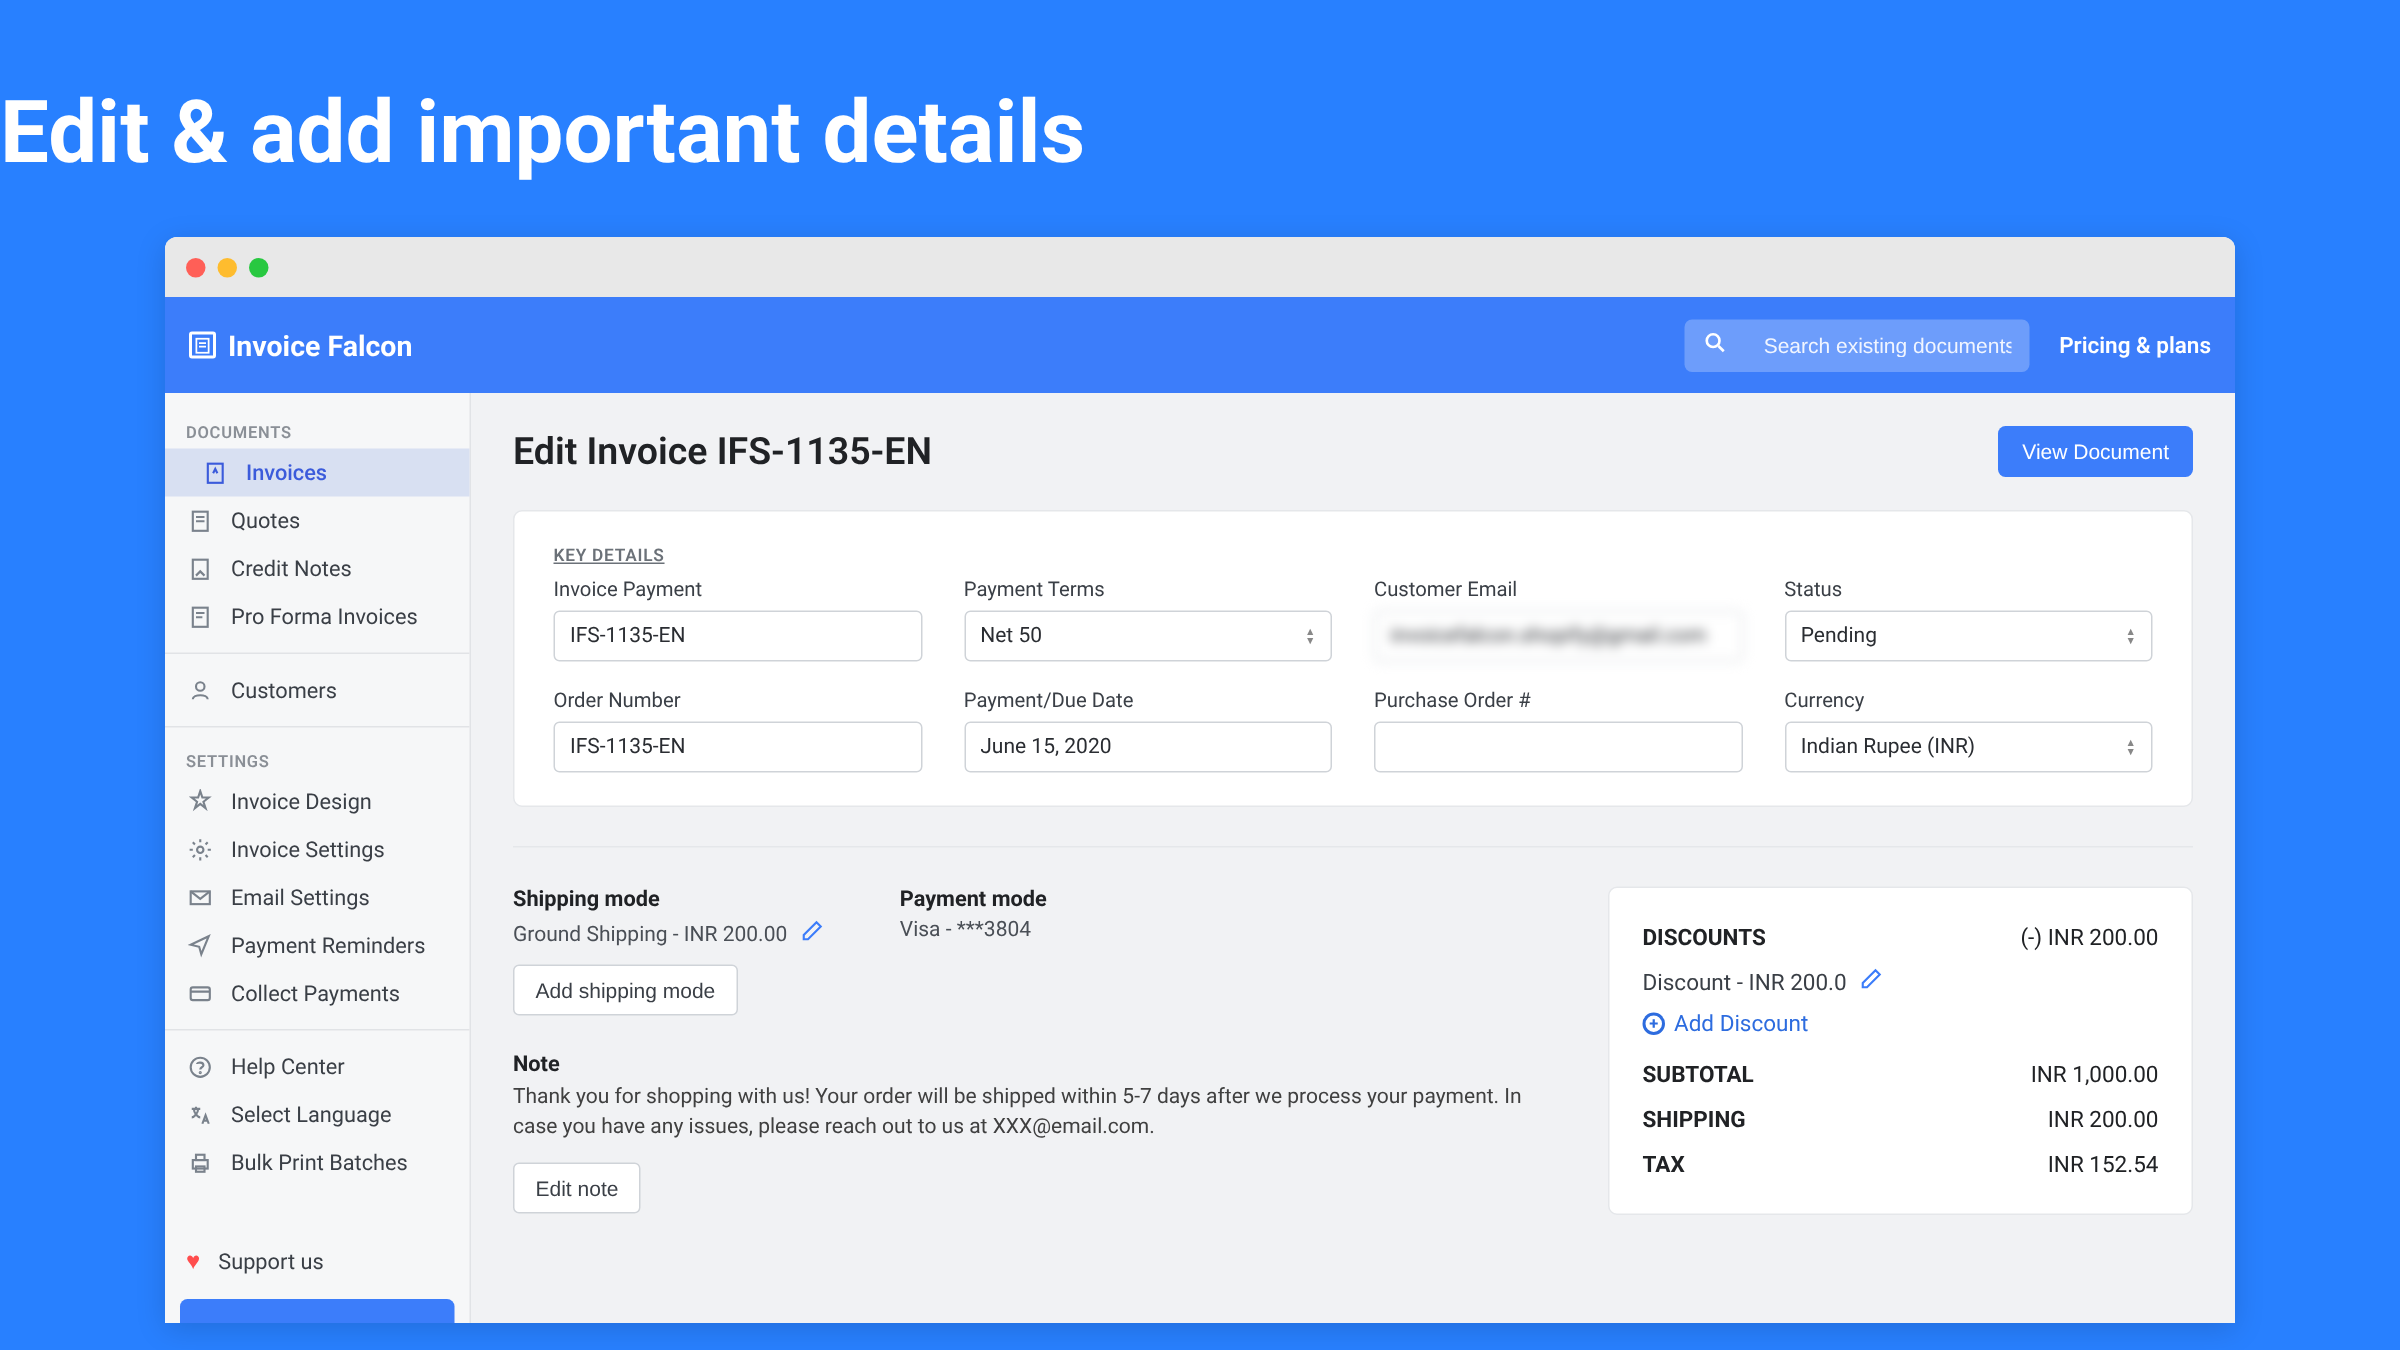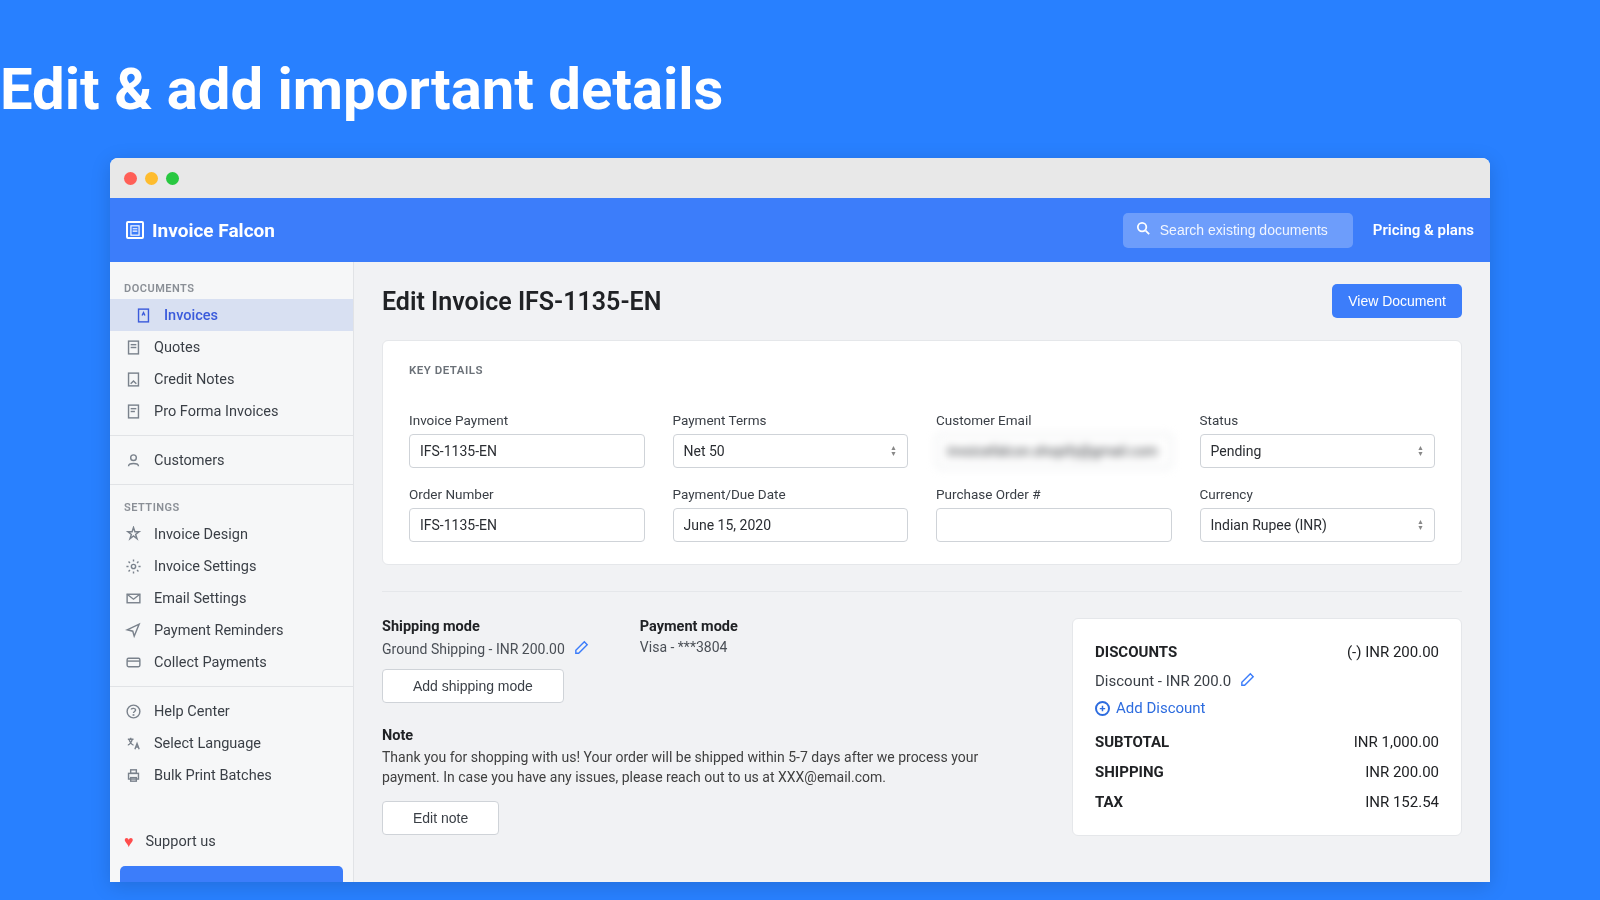--- a/index.html
+++ b/index.html
@@ -59,37 +59,37 @@
   width: 18px; height: 18px; border: 2px solid white; border-radius: 2px;
   display: inline-flex; align-items: center; justify-content: center;
 }
 .header-right { display: flex; align-items: center; gap: 20px; }
 .search-box {
   background: rgba(255,255,255,0.25);
   border-radius: 5px;
   padding: 7px 12px;
   display: flex;
   align-items: center;
-  gap: 8px;
+  gap: 24px;
   width: 230px;
 }
 .search-box input {
   background: transparent;
   border: none;
   color: white;
   font-size: 14px;
   width: 100%;
   outline: none;
 }
 .search-box input::placeholder { color: rgba(255,255,255,0.9); }
 .search-icon { color: white; font-size: 15px; }
 .pricing-link { color: white; font-weight: 600; font-size: 15px; text-decoration: none; }
 .app-body { display: flex; height: 620px; }
 .sidebar {
-  width: 244px;
+  width: 204px;
   background: #f6f7f8;
   border-right: 1px solid #e1e3e6;
   padding-top: 12px;
   display: flex;
   flex-direction: column;
 }
 .sb-section-label {
   font-size: 11px;
   font-weight: 600;
   color: #8a8f96;
@@ -128,21 +128,21 @@
 .btn-primary {
   background: #3c7dfa; color: white; border: none; border-radius: 5px;
   padding: 9px 16px; font-size: 14px; font-weight: 500; cursor: pointer;
 }
 .card {
   background: white; border: 1px solid #e5e7ea; border-radius: 6px;
   padding: 22px 26px; margin-bottom: 26px;
 }
 .card-label {
   font-size: 11.5px; font-weight: 600; letter-spacing: 0.5px;
-  color: #6b7178; margin-bottom: 35px;
+  color: #6b7178; margin-bottom: 8px; text-decoration: underline;
 }
 .field-grid {
   display: grid; grid-template-columns: repeat(4, 1fr);
   gap: 18px 28px;
 }
 .field label { display: block; font-size: 13.5px; color: #3a3f46; margin-bottom: 6px; }
 .field input, .field select, .select-box {
   width: 100%; border: 1px solid #cfd3d8; border-radius: 4px;
   padding: 8px 10px; font-size: 14px; color: #2a2d32; background: white;
   font-family: inherit;
@@ -153,21 +153,21 @@
 .hr { height: 1px; background: #e5e7ea; margin: 0 0 26px; }
 .lower-row { display: flex; gap: 40px; }
 .lower-left { flex: 1; }
 .lower-right { width: 390px; }
 .mode-row { display: flex; gap: 50px; margin-bottom: 24px; }
 .mode-block h4 { font-size: 14.5px; font-weight: 700; color: #202225; margin-bottom: 4px; }
 .mode-value { font-size: 14px; color: #4a4f56; display: flex; align-items: center; gap: 8px; }
 .edit-icon { color: #3c7dfa; cursor: pointer; font-size: 14px; }
 .btn-outline {
   border: 1px solid #cfd3d8; background: white; border-radius: 4px;
-  padding: 8px 30px; font-size: 14px; color: #3a3f46; cursor: pointer;
+  padding: 8px 14px; font-size: 14px; color: #3a3f46; cursor: pointer;
   margin-top: 10px; display: inline-block;
 }
 .note-block h4 { font-size: 14.5px; font-weight: 700; color: #202225; margin-bottom: 4px; }
 .note-text { font-size: 14px; color: #404040; line-height: 1.4; }
 .summary-card {
   background: white; border: 1px solid #e5e7ea; border-radius: 6px;
   padding: 18px 22px;
 }
 .sum-row { display: flex; justify-content: space-between; align-items: center; padding: 6px 0; }
 .sum-label { font-size: 15px; font-weight: 700; color: #202225; }

